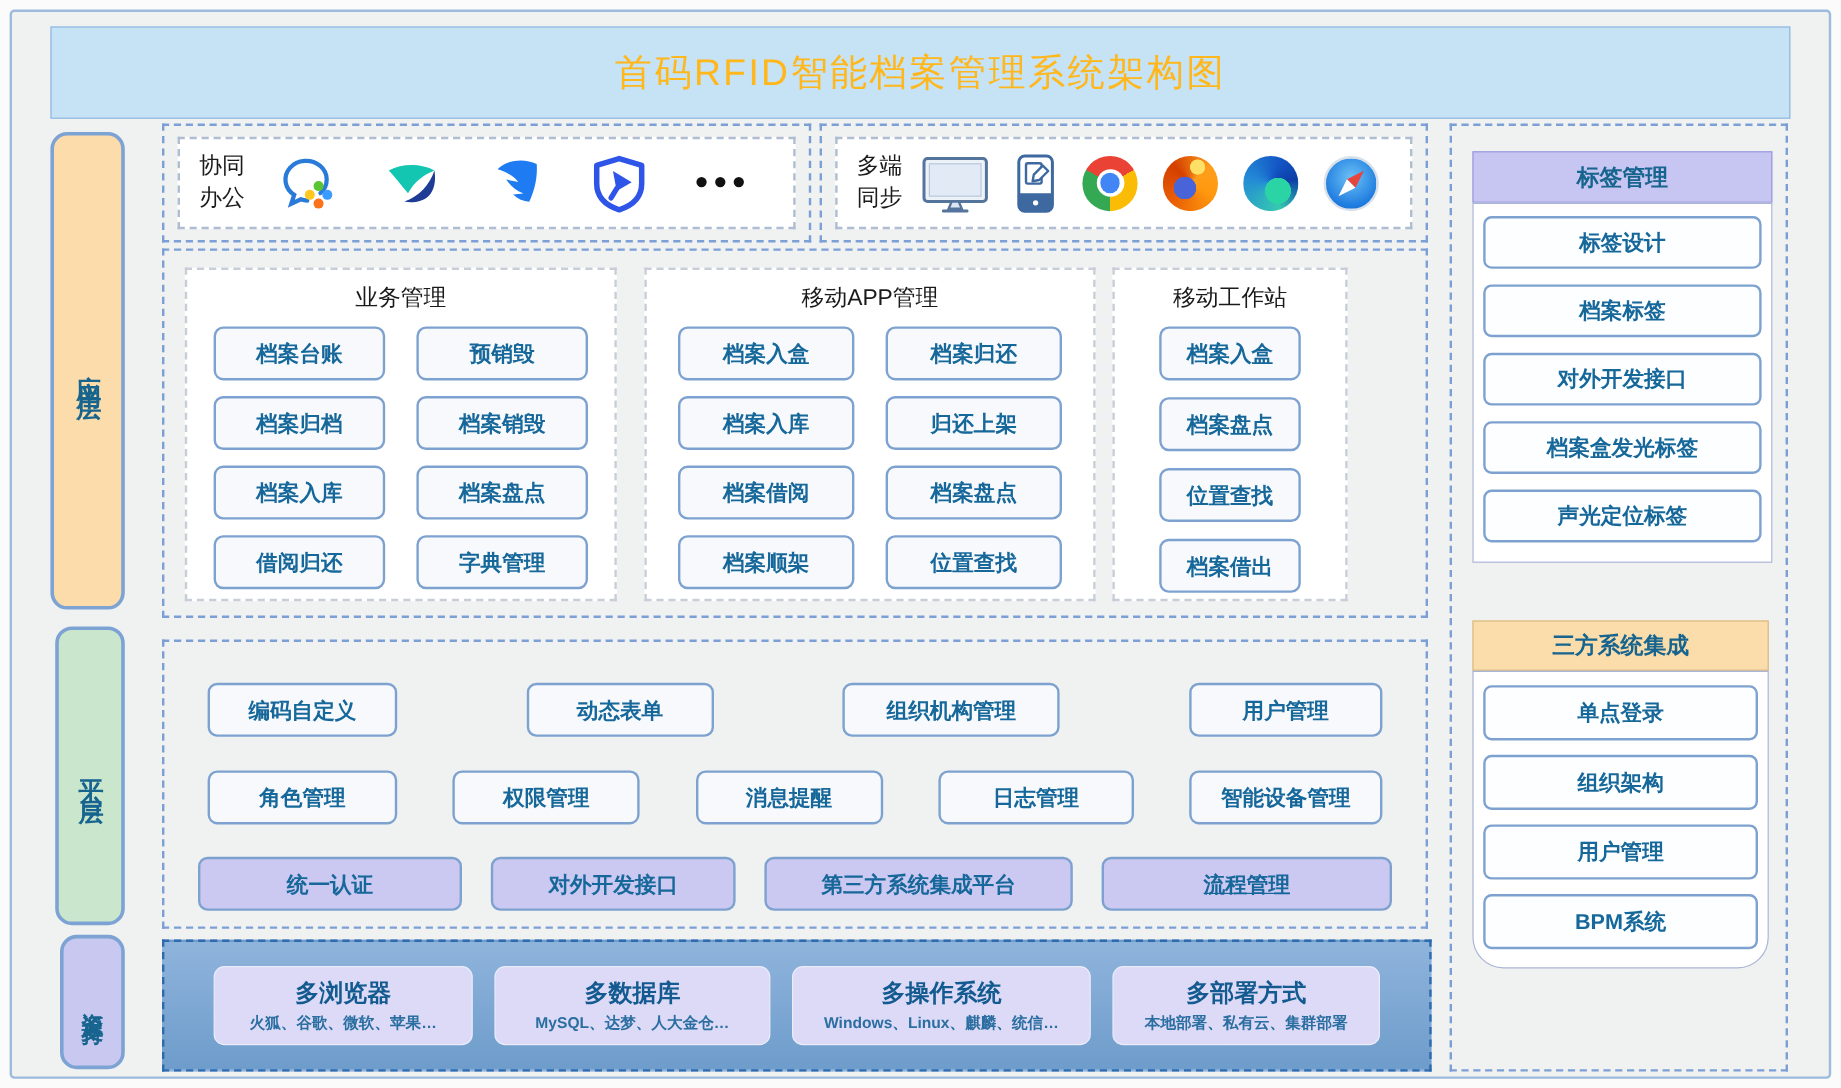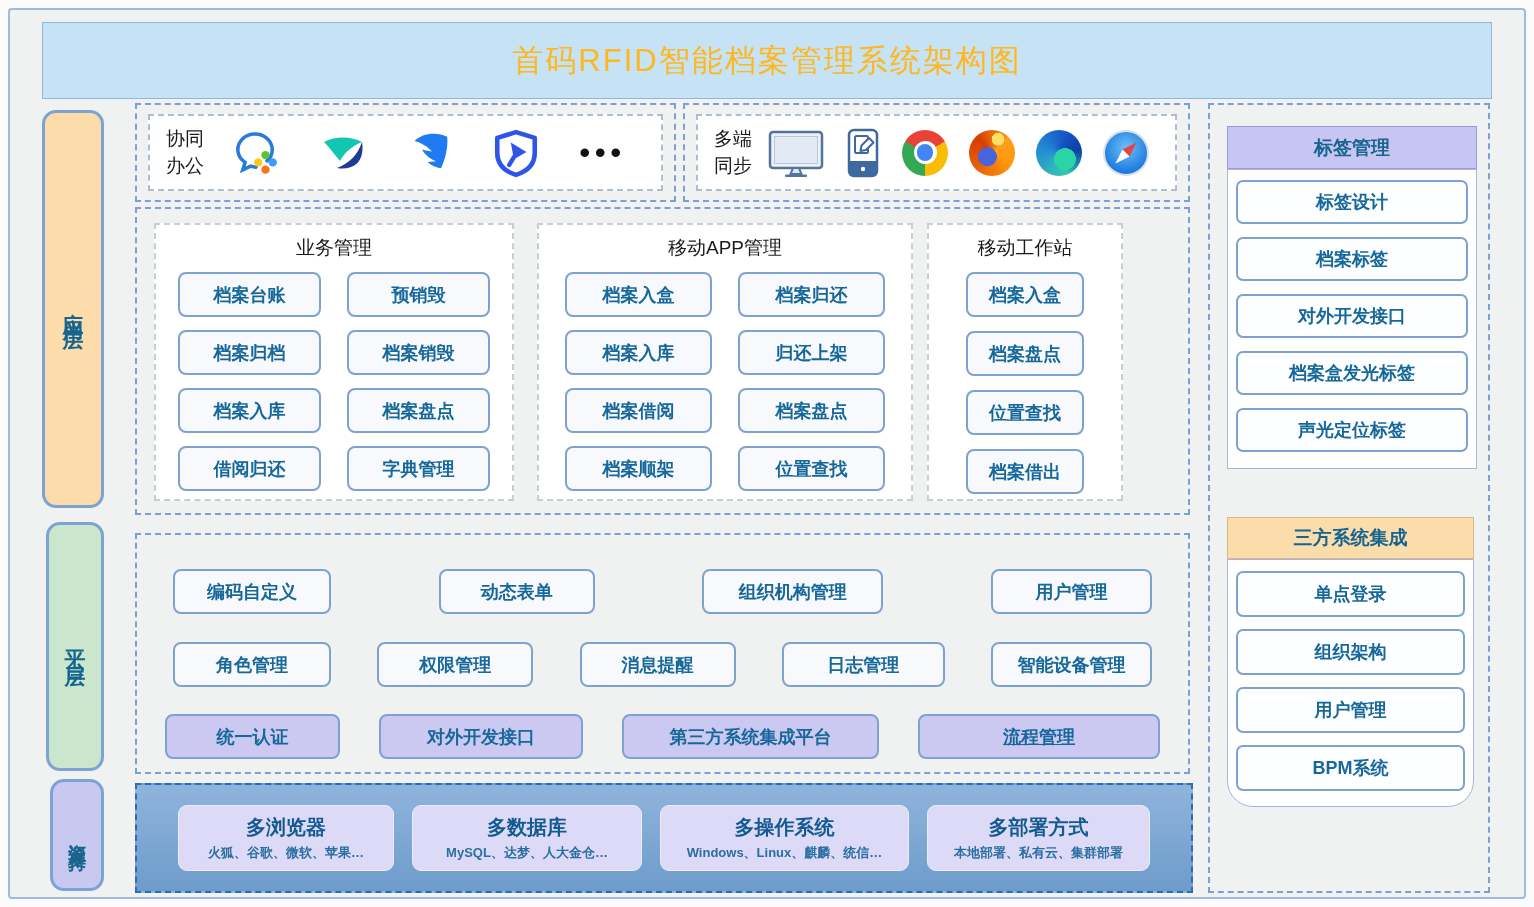--- a/index.html
+++ b/index.html
@@ -222,21 +222,21 @@
     <div class="node" style="width:161px;">用户管理</div>
   </div>
   <div class="prow" style="top:107px;">
     <div class="node" style="width:158px;">角色管理</div>
     <div class="node" style="width:156px;">权限管理</div>
     <div class="node" style="width:156px;">消息提醒</div>
     <div class="node" style="width:163px;">日志管理</div>
     <div class="node" style="width:161px;">智能设备管理</div>
   </div>
   <div class="prow prow3" style="top:179px;">
-    <div class="node purple" style="width:175px;">统一认证</div>
+    <div class="node purple" style="width:220px;">统一认证</div>
     <div class="node purple" style="width:204px;">对外开发接口</div>
     <div class="node purple" style="width:257px;">第三方系统集成平台</div>
     <div class="node purple" style="width:242px;text-decoration:underline;">流程管理</div>
   </div>
 </div>
 
 <div class="resband">
   <div class="rescard" style="width:214px;">
     <div class="t">多浏览器</div>
     <div class="s">火狐、谷歌、微软、苹果…</div>

